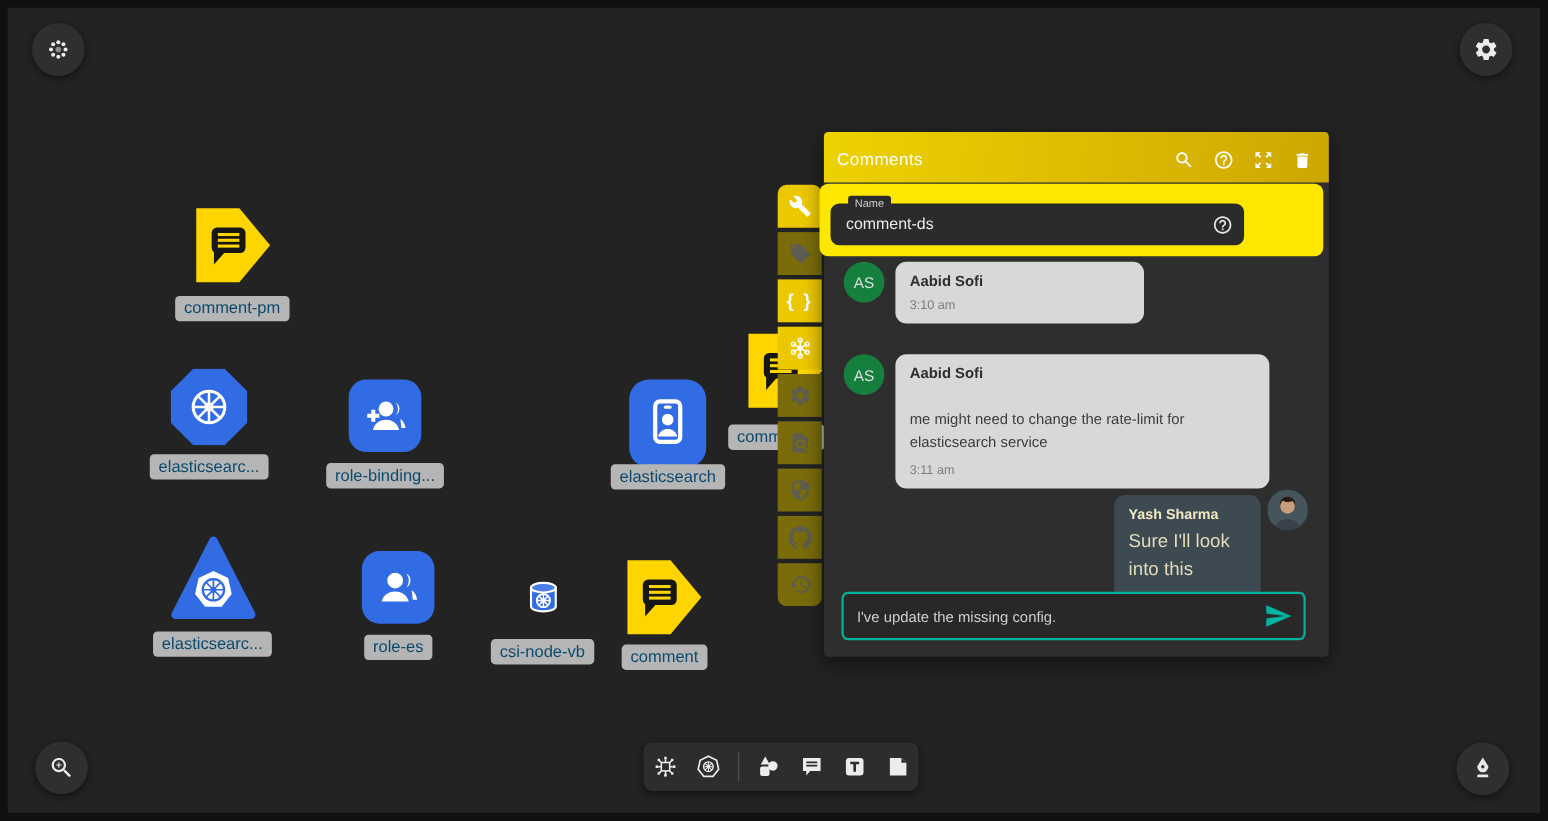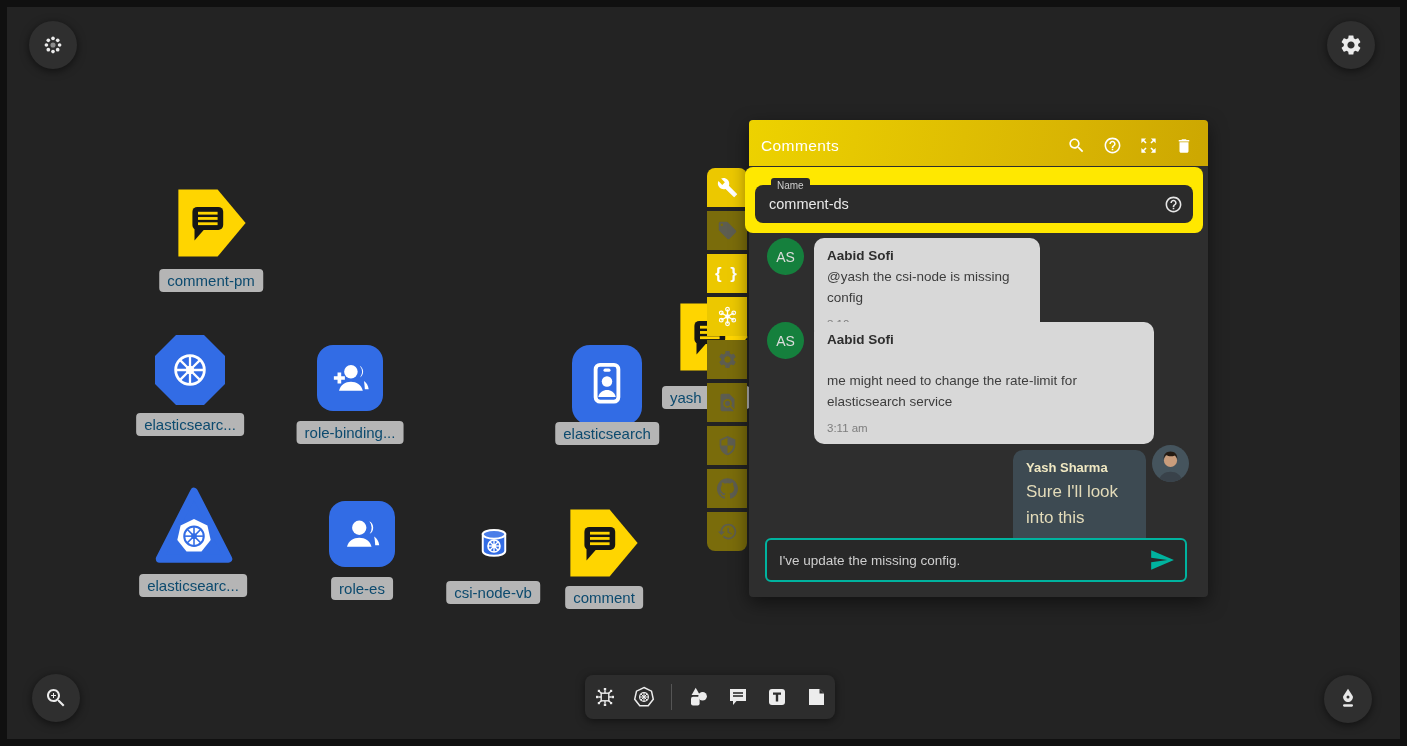--- a/index.html
+++ b/index.html
@@ -32,21 +32,21 @@
   
   #panel { position:absolute; left:742px; top:113px; width:459px; height:477px; background:#2e2e2e;
            border-radius:4px; box-shadow:0 6px 18px rgba(0,0,0,.5); z-index:6; }
   #panel-header { position:absolute; left:0; top:0; width:100%; height:46px; border-radius:4px 4px 0 0;
                   background:linear-gradient(100deg,#EDD200 0%,#D8B403 70%,#CCA701 100%);
                   display:flex; align-items:center; padding:5px 14px 0 12px; }
   #panel-title { color:#ffffff; font-size:15.5px; letter-spacing:.4px; flex:1; }
   .hicon { width:20px; height:20px; color:#ffffff; margin-left:16px; cursor:pointer; display:flex; align-items:center; justify-content:center; }
 
   #name-wrap { position:absolute; left:-4px; top:47px; width:458px; height:66px; background:#FFE800; border-radius:8px; }
-  #name-input-box { position:absolute; left:10px; top:18px; width:438px; height:38px; background:#2b2b2b; border-radius:8px;
+  #name-input-box { position:absolute; left:10px; top:18px; width:376px; height:38px; background:#2b2b2b; border-radius:8px;
                     display:flex; align-items:center; }
   #name-input { flex:1; background:transparent; border:none; outline:none; color:#e9e9e9; font-size:14.5px;
                 padding-left:14px; font-family:"Liberation Sans",sans-serif; }
   #name-tag { position:absolute; left:16px; top:-7px; background:#2b2b2b; color:#cfcfcf; font-size:10px;
               padding:2px 6px 2px 6px; border-radius:3px 3px 0 0; }
   .in-help { width:19px; height:19px; color:#e6e6e6; margin-right:10px; }
 
   .msg-row { position:absolute; display:flex; }
   .avatar { width:37px; height:37px; border-radius:50%; background:#15803d; color:#dcdcdc; font-size:14px;
             display:flex; align-items:center; justify-content:center; flex:none; }
@@ -144,21 +144,21 @@
         <svg width="70" height="70" viewBox="0 0 100 100">
           <polygon points="2,2 58,2 98,50 58,98 2,98" fill="#FFD500"></polygon>
           <rect x="22" y="27" width="44" height="33" rx="7" fill="#161616"></rect>
           <rect x="30" y="34" width="28" height="4" fill="#FFD500"></rect>
           <rect x="30" y="41.5" width="28" height="4" fill="#FFD500"></rect>
           <rect x="30" y="49" width="28" height="4" fill="#FFD500"></rect>
           <polygon points="25,58 40,58 25,75" fill="#161616"></polygon>
         </svg>
       </span>
     </div>
-    <span class="chip chip-clip" style="left:655px;top:379px;width:88px;">yash</span>
+    <span class="chip chip-clip" style="left:655px;top:379px;width:88px;">comm</span>
 
     <div class="node" style="left:148px;top:478px;">
       <span>
         <svg width="78" height="82" viewBox="0 0 100 104">
           <polygon points="50,8 94,94 6,94" fill="#326CE5" stroke="#326CE5" stroke-width="10" stroke-linejoin="round"></polygon>
           <polygon points="50,43 67.2,51.3 71.4,69.9 59.6,84.8 40.4,84.8 28.6,69.9 32.8,51.3" fill="#ffffff"></polygon>
           <g color="#326CE5">
             <circle cx="50" cy="65" r="12.5" fill="none" stroke="currentColor" stroke-width="2.6"></circle>
             <g stroke="currentColor" stroke-width="2">
               <line x1="50" y1="65" x2="50" y2="52.5"></line>
@@ -337,21 +337,20 @@
                 <path d="M11 18h2v-2h-2v2zm1-16C6.48 2 2 6.48 2 12s4.48 10 10 10 10-4.48 10-10S17.52 2 12 2zm0 18c-4.41 0-8-3.59-8-8s3.59-8 8-8 8 3.59 8 8-3.59 8-8 8zm0-14c-2.21 0-4 1.79-4 4h2c0-1.1.9-2 2-2s2 .9 2 2c0 2-3 1.75-3 5h2c0-2.25 3-2.5 3-5 0-2.21-1.79-4-4-4z"></path>
               </svg>
           </span>
         </div>
       </div>
 
       <div class="msg-row" style="left:18px;top:118px;">
         <span class="avatar">AS</span>
         <div class="bubble" style="margin-left:10px;width:226px;">
           <div class="m-name">Aabid Sofi</div>
-          <div class="m-text">@yash the csi-node is missing config</div>
           <div class="m-time">3:10 am</div>
         </div>
       </div>
 
       <div class="msg-row" style="left:18px;top:202px;">
         <span class="avatar">AS</span>
         <div class="bubble" style="margin-left:10px;width:340px;">
           <div class="m-name">Aabid Sofi</div>
           <div class="m-text" style="margin-top:24px;">me might need to change the rate-limit for elasticsearch service</div>
           <div class="m-time">3:11 am</div>

